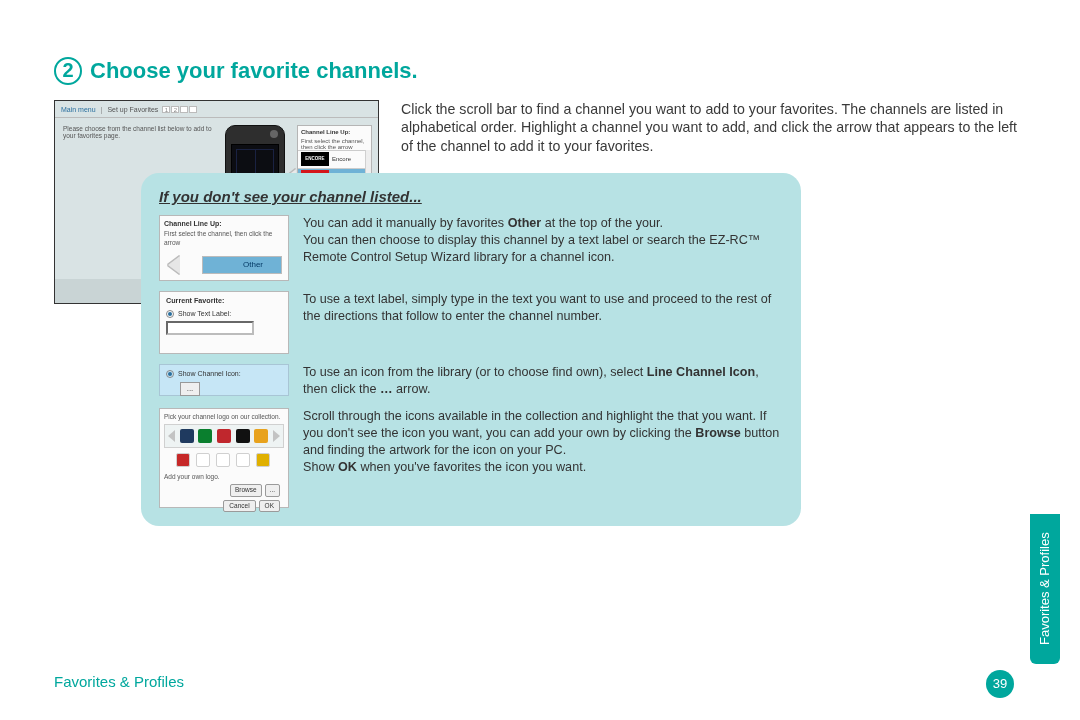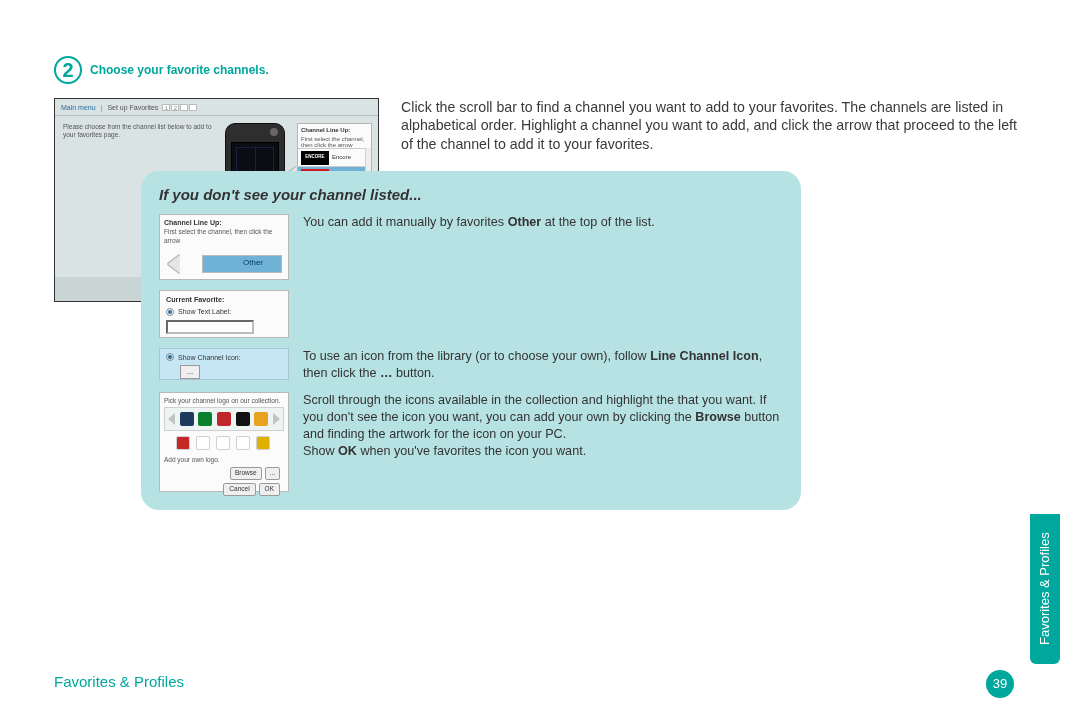--- a/index.html
+++ b/index.html
@@ -18,21 +18,21 @@
     display: flex;
     flex-direction: column;
   }
   
   .step-row { display: flex; align-items: center; gap: 8px; margin-bottom: 14px; }
   .step-circle {
     width: 28px; height: 28px; border: 2px solid #00a79d; border-radius: 50%;
     color: #00a79d; font-weight: bold; font-size: 20px; display: flex;
     align-items: center; justify-content: center;
   }
-  .step-title { color: #00a79d; font-weight: bold; font-size: 12px; }
+  .step-title { color: #00a79d; font-weight: bold; font-size: 22px; }
   
   .cols { display: flex; gap: 22px; }
   .left-col { width: 325px; flex: 0 0 325px; }
   .right-col { flex: 1; }
   
   .shot-frame { border: 1px solid #333; width: 325px; height: 204px; background: #d9e3e4; position: relative; overflow: hidden; }
   .shot-bread { position: absolute; top: 4px; left: 6px; font-size: 7px; color: #2a6f9e; }
   .shot-bread .sep { color: #888; margin: 0 3px; }
   .shot-bread .active { color: #555; }
   .shot-step-boxes { display: inline-flex; gap: 1px; margin-left: 2px; }
@@ -81,34 +81,34 @@
   .shot-bottom-shade{ position:absolute; left:0; right:0; bottom:0; height:24px; background:#c9d4d5;}
 
   
   .h-sub { font-weight: bold; font-style: italic; font-size: 15px; margin-bottom: 4px; color:#333; }
   .body-p { font-size: 14.2px; line-height:1.3; color:#3a3a3a; margin-bottom: 18px; }
   
   .callout {
     background:#b7e2e4; border-radius:18px; padding:14px 18px 18px 18px;
     width: 660px; margin-left:-260px; position:relative;
   }
-  .callout .h-sub{ margin-bottom:8px; }
+  .callout .h-sub{ margin-bottom:8px;text-decoration:underline; }
   .callout-rows{ display:flex; flex-direction:column; gap:10px; }
   .crow{ display:flex; gap:14px; }
   .cimg{ width:130px; flex:0 0 130px; }
   .ctext{ flex:1; font-size:12.6px; line-height:1.35; color:#333;}
   .ctext b{ font-weight:bold; }
   
   .mini{ background:#fbfbfb; border:1px solid #b8b8b8; font-size:7px; color:#333; }
   .mini1{ height:66px; position:relative;}
   .mini1 .mhdr{ font-weight:bold; padding:3px 4px 1px;}
   .mini1 .msub{ padding:0 4px 2px; font-size:6.5px; color:#555;}
   .mini1 .marrow{ position:absolute; left:8px; bottom:6px; width:0;height:0; border-top:9px solid transparent; border-bottom:9px solid transparent; border-right:12px solid #e6e6e6; filter: drop-shadow(-1px 0 0 #bbb) drop-shadow(0 1px 0 #bbb) drop-shadow(0 -1px 0 #bbb);}
   .mini1 .other{ position:absolute; right:6px; bottom:6px; width:80px; height:18px; background:#6fb2d6; border:1px solid #bbb; display:flex; align-items:center; justify-content:flex-end; padding-right:18px; color:#053a66; font-size:8px;}
-  .mini2{ height:48px; padding:4px 6px;}
+  .mini2{ height:63px; padding:4px 6px;}
   .mini2 .mhdr{ font-weight:bold; font-size:7.2px;}
   .mini2 .radioRow{ display:flex; align-items:center; gap:4px; margin-top:3px; font-size:7px;}
   .mini-radio{ width:8px; height:8px; border-radius:50%; border:1px solid #888; display:inline-flex; align-items:center; justify-content:center;}
   .mini-radio.sel:after{content:""; width:4px; height:4px; background:#2a6f9e; border-radius:50%;}
   .mini2 .tfield{ margin-top:3px; width:88px; height:14px; background:#fff; border:2px inset #bcbcbc;}
   .mini3{ height:32px; padding:4px 6px; background:#c6e6f6; border-color:#a8c5d5;}
   .mini3 .radioRow{ display:flex; align-items:center; gap:4px; font-size:7px;}
   .mini3 .dots{ margin-top:3px; margin-left:14px; width:20px; height:14px; background:#efefef; border:1px solid #999; text-align:center; font-size:8px; line-height:12px;}
   .mini4{ height:100px; padding:4px 4px;}
   .mini4 .mhdr{ font-size:6.5px; color:#555;}
@@ -213,65 +213,69 @@
           </div>
           <div class="shot-scroll">
               <div class="thumb"></div>
             </div>
         </div>
         <div class="shot-bottom-shade"></div>
       </div>
     </div>
 
     <div class="right-col">
-      <p class="body-p">Click the scroll bar to find a channel you want to add to your favorites. The channels are listed in alphabetical order.  Highlight a channel you want to add, and click the arrow that proceed to the left of the channel to add it to your favorites.</p>
+      <p class="body-p">Click the scroll bar to find a channel you want to add to your favorites. The channels are listed in alphabetical order.  Highlight a channel you want to add, and click the arrow that appears to the left of the channel to add it to your favorites.</p>
 
       <div class="callout">
         <div class="h-sub">If you don't see your channel listed...</div>
         <div class="callout-rows">
 
           <div class="crow">
             <div class="cimg">
               <div class="mini mini1">
                 <div class="mhdr">Channel Line Up:</div>
                 <div class="msub">First select the channel, then click the arrow</div>
                 <div class="marrow"></div>
                 <div class="other">Other</div>
               </div>
             </div>
             <div class="ctext">
-              <span>You can add it manually by favorites </span><b>Other</b><span> at the top of the list.</span><br>
+              <span>You can add it manually by favorites </span><b>Other</b><span> at the top of the your.</span><br>
+              <span>You can then choose to display this channel by a text label or search the EZ-RC™ Remote Control Setup Wizard library for a channel icon.</span>
             </div>
           </div>
 
           <div class="crow">
             <div class="cimg">
               <div class="mini mini2">
                 <div class="mhdr">Current Favorite:</div>
                 <div class="radioRow">
                   <span class="mini-radio sel"></span>
                   <span>Show Text Label:</span>
                 </div>
                 <div class="tfield"></div>
               </div>
             </div>
+            <div class="ctext">
+              <span>To use a text label, simply type in the text you want to use and proceed to the rest of the directions that follow to enter the channel number.</span>
+            </div>
           </div>
 
           <div class="crow">
             <div class="cimg">
               <div class="mini mini3">
                 <div class="radioRow">
                   <span class="mini-radio sel"></span>
                   <span>Show Channel Icon:</span>
                 </div>
                 <div class="dots">...</div>
               </div>
             </div>
             <div class="ctext">
-              <span>To use an icon from the library (or to choose your own), follow </span><b>Line Channel Icon</b><span>, then click the </span><b>…</b><span> button.</span>
+              <span>To use an icon from the library (or to choose find own), select </span><b>Line Channel Icon</b><span>, then click the </span><b>…</b><span> arrow.</span>
             </div>
           </div>
 
           <div class="crow">
             <div class="cimg">
               <div class="mini mini4">
                 <div class="mhdr">Pick your channel logo on our collection.</div>
                 <div class="iconstrip">
                   <div class="navarrow l"></div>
                   <div class="icon ic1"></div>

